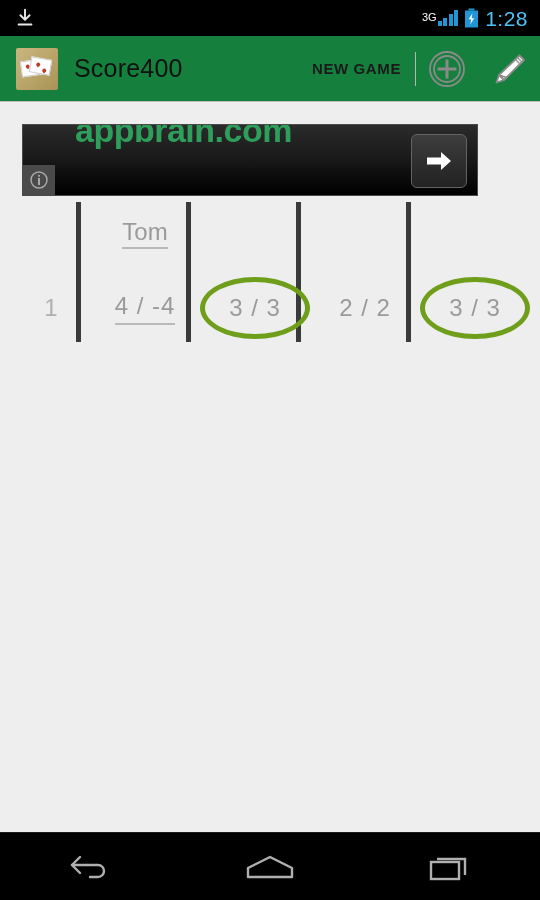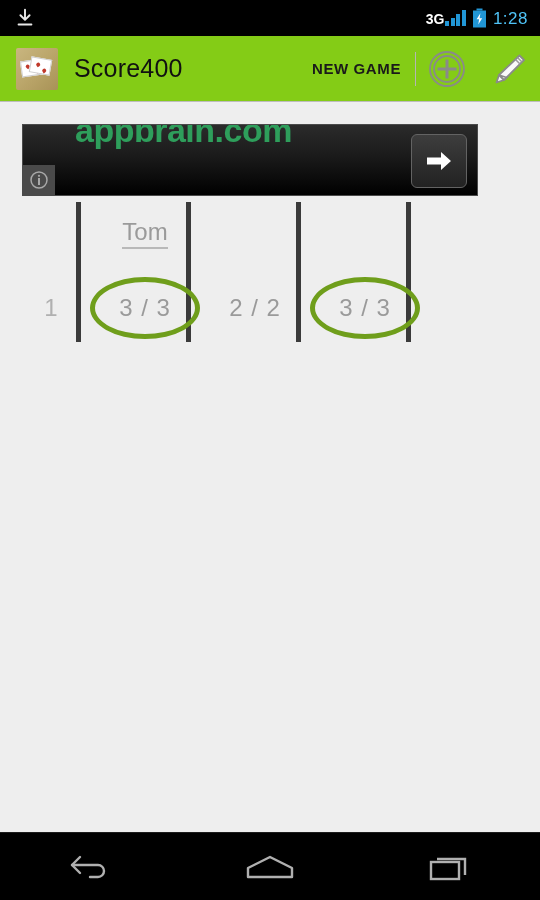--- a/index.html
+++ b/index.html
@@ -13,31 +13,31 @@
 
   
   .statusbar {
     position:absolute; top:0; left:0; width:540px; height:36px;
     background:#000; display:flex; align-items:center;
   }
   .sb-left { display:flex; align-items:center; padding-left:14px; flex:1; }
   .sb-right { display:flex; align-items:center; gap:6px; padding-right:12px; }
   .dl-icon { width:22px; height:22px; display:block; }
   .sig-wrap { position:relative; display:flex; align-items:flex-end; }
-  .net-label { font-size:14px; color:#fff; line-height:1; margin-right:1px; align-self:flex-start; margin-top:2px;font-weight:bold; }
+  .net-label { font-size:11px; color:#fff; line-height:1; margin-right:1px; align-self:flex-start; margin-top:2px; }
   .bars { display:flex; align-items:flex-end; gap:1.5px; height:16px; }
   .bars i { display:block; width:4px; background:#2196d6; }
   .bars i:nth-child(1){height:5px;} .bars i:nth-child(2){height:8px;}
   .bars i:nth-child(3){height:12px;} .bars i:nth-child(4){height:16px;}
-  .clock { color:#4fc3f7; font-size:17px; letter-spacing:.5px; line-height:1; }
+  .clock { color:#4fc3f7; font-size:21px; letter-spacing:.5px; line-height:1; }
 
   
   .actionbar {
     position:absolute; top:36px; left:0; width:540px; height:66px;
-    background:#84cc16; display:flex; align-items:center;
+    background:#15803d; display:flex; align-items:center;
     border-bottom:1px solid #bdbdbd;
   }
   .app-icon {
     width:42px; height:42px; margin-left:16px; border-radius:2px;
     background:linear-gradient(135deg,#c9b680 0%,#b9a468 55%,#a89257 100%);
     position:relative; overflow:hidden; flex:none;
   }
   .card { position:absolute; background:#fff; border:1px solid #cfcfcf; }
   .card.c1 { width:21px; height:16px; left:5px;  top:12px; transform:rotate(-8deg); }
   .card.c2 { width:21px; height:16px; left:14px; top:10px; transform:rotate(10deg); }
@@ -195,20 +195,23 @@
       <div class="cell pcell">
         <span class="pname">Tom</span>
       </div>
     </div>
 
     <div class="score-row">
       <div class="cell rownum-cell">
         <span class="rownum">1</span>
       </div>
 
+      <div class="cell pcell">
+        <span class="pscore underline">4 / -4</span>
+      </div>
 
       <div class="cell pcell">
         <span class="ellipse"></span>
         <span class="pscore">3 / 3</span>
       </div>
 
       <div class="cell pcell">
         <span class="pscore">2 / 2</span>
       </div>
 

